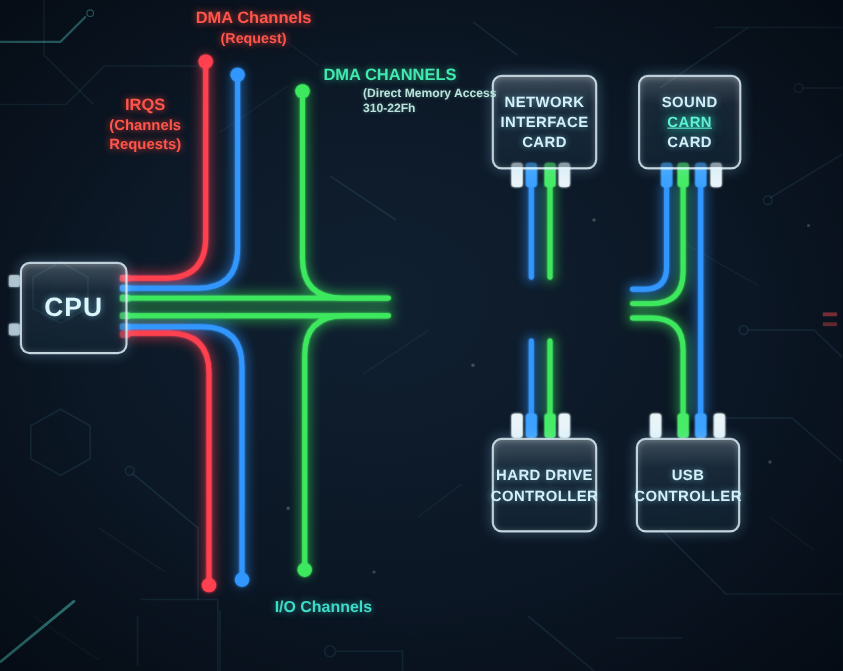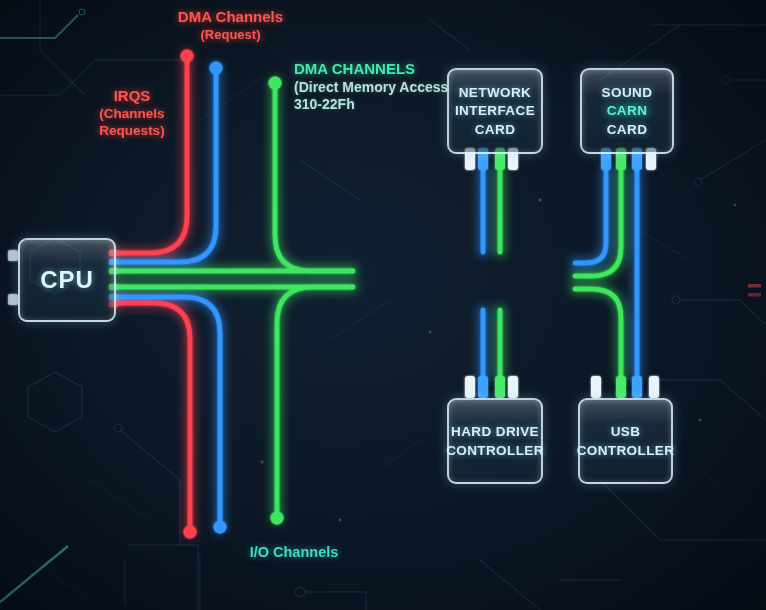--- a/index.html
+++ b/index.html
@@ -10,34 +10,34 @@
          background:radial-gradient(ellipse at 50% 50%, rgba(0,0,0,0) 55%, rgba(0,0,0,.38) 100%);}
   svg.layer{position:absolute;left:0;top:0;}
   
   .card{position:absolute;display:flex;flex-direction:column;align-items:center;justify-content:center;
         gap:1px;border:2px solid rgba(228,246,255,.82);border-radius:9px;
         background:linear-gradient(180deg, rgba(205,232,246,.26) 0%, rgba(90,130,155,.18) 30%, rgba(22,45,62,.48) 100%);
         box-shadow:0 0 12px rgba(150,220,255,.28), inset 0 1px 6px rgba(255,255,255,.28);
         z-index:4;}
   .card-line{color:#d5f0f9;font-weight:bold;font-size:13.5px;letter-spacing:.4px;line-height:1.3;
         text-shadow:0 0 6px rgba(140,230,255,.55);}
-  .card-line.teal-glow{color:#5df2d5;text-shadow:0 0 8px rgba(60,235,200,.9),0 0 16px rgba(60,235,200,.5);}
+  .card-line.teal-glow{color:#5df2d5;text-shadow:0 0 8px rgba(60,235,200,.9),0 0 16px rgba(60,235,200,.5);text-decoration:underline;}
   .cpu .card-line{font-size:24px;letter-spacing:1px;color:#dcf6fb;}
   .bus{position:absolute;display:flex;align-items:center;justify-content:center;
         border:3px solid #6ff0ea;border-radius:14px;background:rgba(7,24,34,.88);
         box-shadow:0 0 18px rgba(90,240,235,.5), inset 0 0 14px rgba(90,240,235,.28);z-index:4;}
   .bus-label{color:#d7fbfc;font-weight:bold;font-size:28px;letter-spacing:2px;
         text-shadow:0 0 9px #4fe8e6, 0 0 22px rgba(43,200,200,.8);}
   
   .lbl{position:absolute;font-weight:bold;line-height:1.25;text-align:center;z-index:5;}
   .lbl div{white-space:nowrap;}
   .red-lbl{color:#ff564c;text-shadow:0 0 7px rgba(255,70,60,.8);}
   .grn-lbl{color:#41eaae;text-shadow:0 0 7px rgba(60,235,170,.6);}
   .teal-lbl{color:#3edcc8;text-shadow:0 0 7px rgba(60,220,200,.55);}
-  .f15{font-size:15px;} .f145{font-size:14.5px;} .f135{font-size:13.5px;} .f13{font-size:13px;} .f125{font-size:14px;}
+  .f15{font-size:15px;} .f145{font-size:14.5px;} .f135{font-size:13.5px;} .f13{font-size:13px;} .f125{font-size:11px;margin-left:36px;}
   .subtle{color:#b9e2da;text-shadow:0 0 4px rgba(120,210,195,.4);font-weight:bold;}
 </style>
 </head>
 <body>
 
 <div class="stage">
 
   <svg class="layer" width="766" height="610">
     <g stroke="rgba(110,200,235,0.11)" stroke-width="1.5" fill="none">
       <path d="M0,95 L60,95 L95,60 L180,60"></path>

